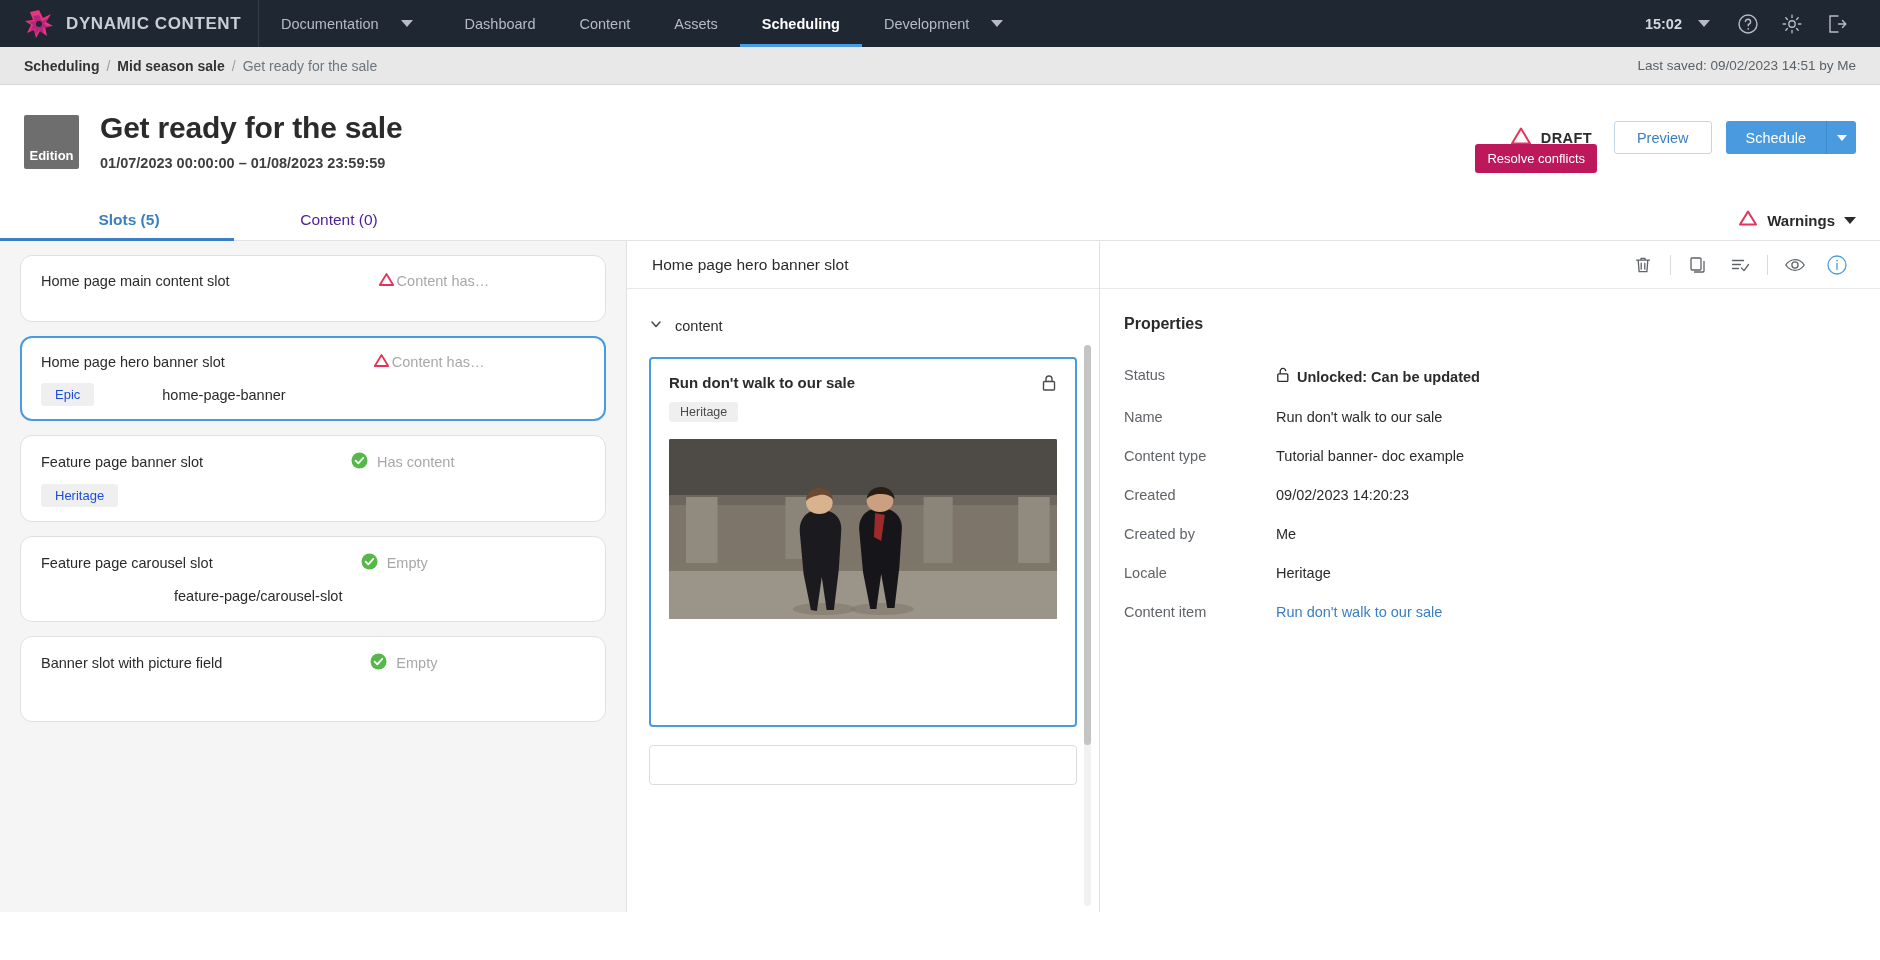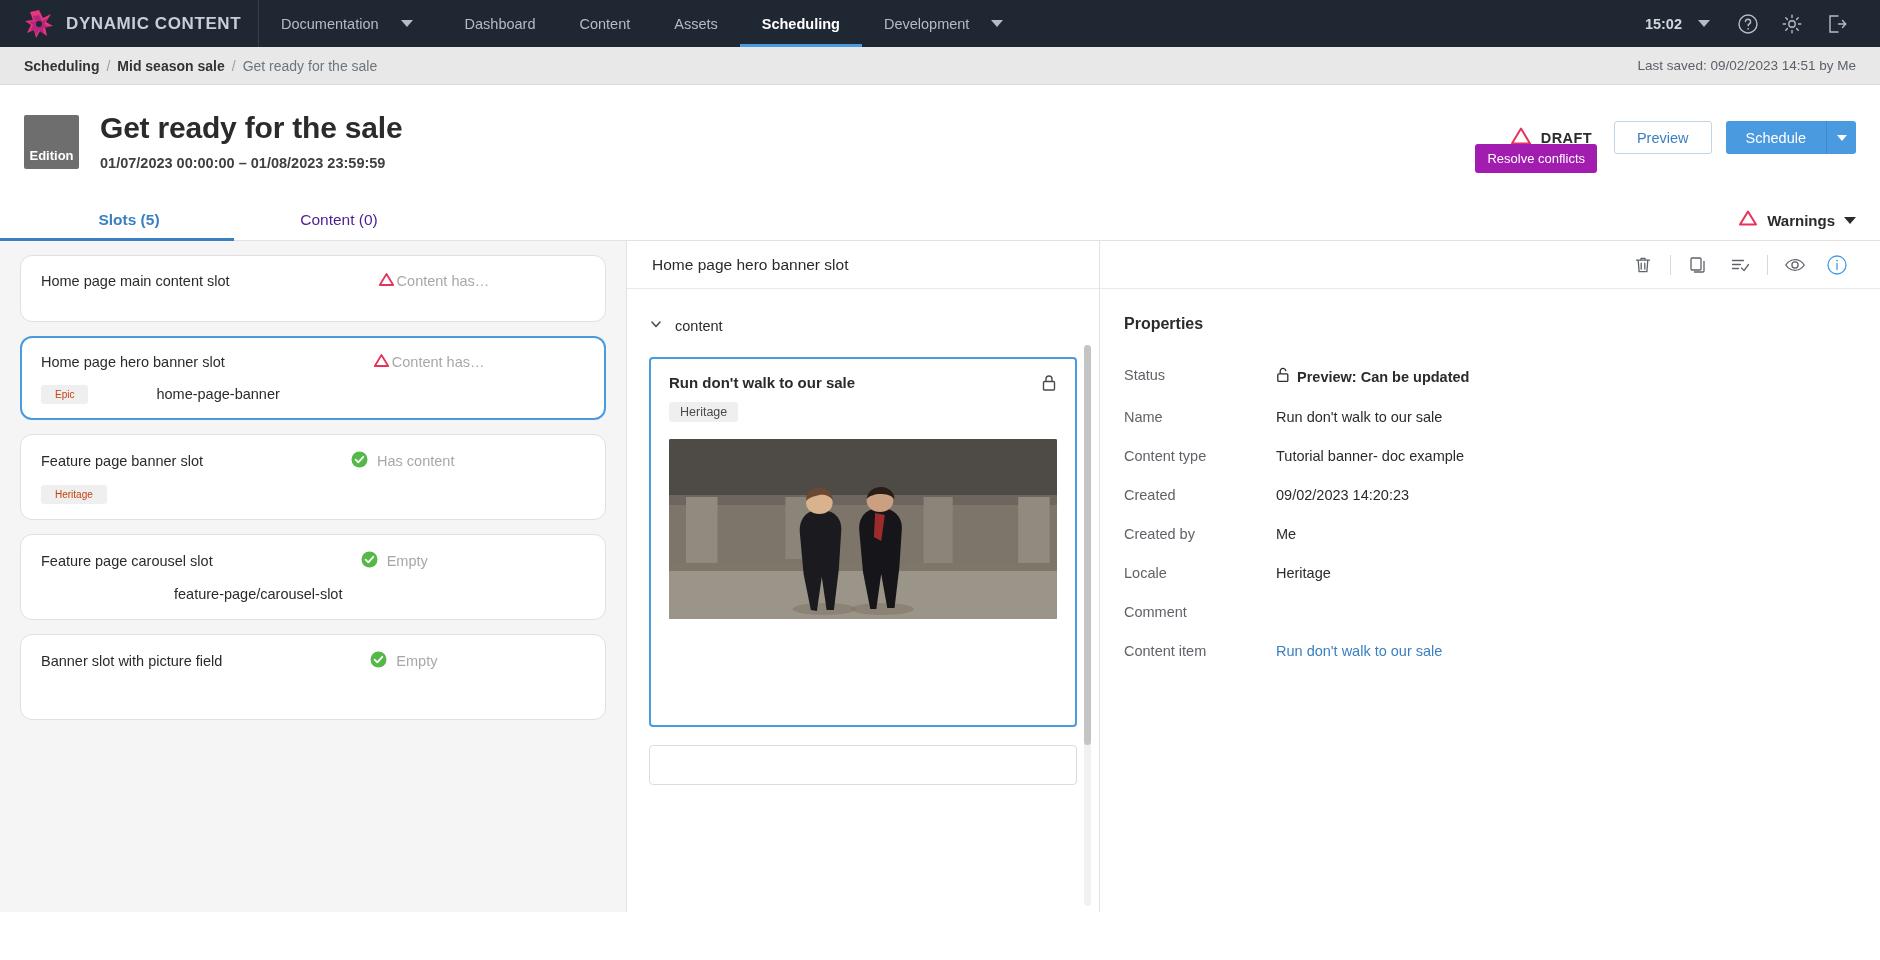--- a/index.html
+++ b/index.html
@@ -73,21 +73,21 @@
   }
   .btn-outline { border: 1px solid #c3d6e6; color: #3a7fc1; background: #fff; padding: 0 22px; }
   .btn-primary { background: #4a9ae0; color: #fff; padding: 0 20px; border-radius: 3px 0 0 3px; }
   .btn-split {
     background: #4a9ae0; width: 30px; height: 33px; border-radius: 0 3px 3px 0;
     display: flex; align-items: center; justify-content: center; border-left: 1px solid #3d8ace;
   }
   .caret-white { width: 0; height: 0; border-left: 5px solid transparent; border-right: 5px solid transparent; border-top: 6px solid #fff; }
   .btn-gap { width: 14px; }
   .tooltip {
-    position: absolute; top: 59px; right: 283px; background: #a21caf; color: #fff;
+    position: absolute; top: 59px; right: 283px; background: #be185d; color: #fff;
     font-size: 13px; padding: 7px 12px; border-radius: 3px; white-space: nowrap;
   }
 
   
   .tabsrow {
     margin-top: 26px; border-bottom: 1px solid #e2e2e2; display: flex; align-items: flex-end;
     padding: 0 24px; position: relative; height: 44px;
   }
   .tab {
     font-size: 15.5px; padding: 0 0 11px 0; margin-right: 0; width: 210px; text-align: center;
@@ -117,21 +117,21 @@
     background: #fff; border: 1px solid #e0e0e0; border-radius: 12px; padding: 16px 20px 14px 20px;
     margin-bottom: 14px; min-height: 67px;
   }
   .slot-card.selected { border: 2px solid #4a9ae0; padding: 15px 19px 13px 19px; }
   .slot-row1 { display: flex; align-items: center; }
   .slot-name { font-size: 14.5px; color: #2b2b2b; }
   .slot-status { margin-left: 148px; display: flex; align-items: center; gap: 2px; font-size: 14.5px; color: #a8a8a8; }
   .slot-status.ok { gap: 9px; }
   .slot-row2 { display: flex; align-items: center; margin-top: 12px; min-height: 22px; }
   .chip {
-    background: #efefef; color: #c2410c; font-size: 10px; padding: 4px 14px; border-radius: 3px;
+    background: #efefef; color: #1d4ed8; font-size: 13px; padding: 4px 14px; border-radius: 3px;
   }
   .slot-path { margin-left: 68px; font-size: 14.5px; color: #2b2b2b; }
   .slot-path.alone { margin-left: 133px; }
 
   
   .col-center { width: 473px; border-right: 1px solid #e2e2e2; display: flex; flex-direction: column; position: relative; }
   .center-head { height: 48px; display: flex; align-items: center; padding: 0 0 0 25px; border-bottom: 1px solid #e9e9e9; }
   .center-title { font-size: 15.5px; color: #2b2b2b; }
   .center-body { flex: 1; background: #fff; padding: 28px 22px 0 22px; position: relative; overflow: hidden; }
   .tree-row { display: flex; align-items: center; gap: 12px; margin-bottom: 22px; }
@@ -459,21 +459,21 @@
 
         <div class="prop-row">
           <span class="prop-key">Status</span>
           <span class="prop-val strong">
             <span>
               <svg width="14" height="16" viewBox="0 0 14 16" fill="none" stroke="#2b2b2b" stroke-width="1.3">
                 <rect x="1.8" y="6.8" width="10" height="7.6" rx="1"></rect>
                 <path d="M4.2 6.8V4.4a2.8 2.8 0 0 1 5.6-.3"></path>
               </svg>
             </span>
-            <span>Preview: Can be updated</span>
+            <span>Unlocked: Can be updated</span>
           </span>
         </div>
 
         <div class="prop-row">
           <span class="prop-key">Name</span>
           <span class="prop-val">Run don't walk to our sale</span>
         </div>
 
         <div class="prop-row">
           <span class="prop-key">Content type</span>
@@ -488,24 +488,20 @@
         <div class="prop-row">
           <span class="prop-key">Created by</span>
           <span class="prop-val">Me</span>
         </div>
 
         <div class="prop-row">
           <span class="prop-key">Locale</span>
           <span class="prop-val">Heritage</span>
         </div>
 
-        <div class="prop-row">
-          <span class="prop-key">Comment</span>
-          <span class="prop-val"></span>
-        </div>
 
         <div class="prop-row">
           <span class="prop-key">Content item</span>
           <span class="prop-val link">Run don't walk to our sale</span>
         </div>
 
       </div>
     </div>
   </div>
 </div>

